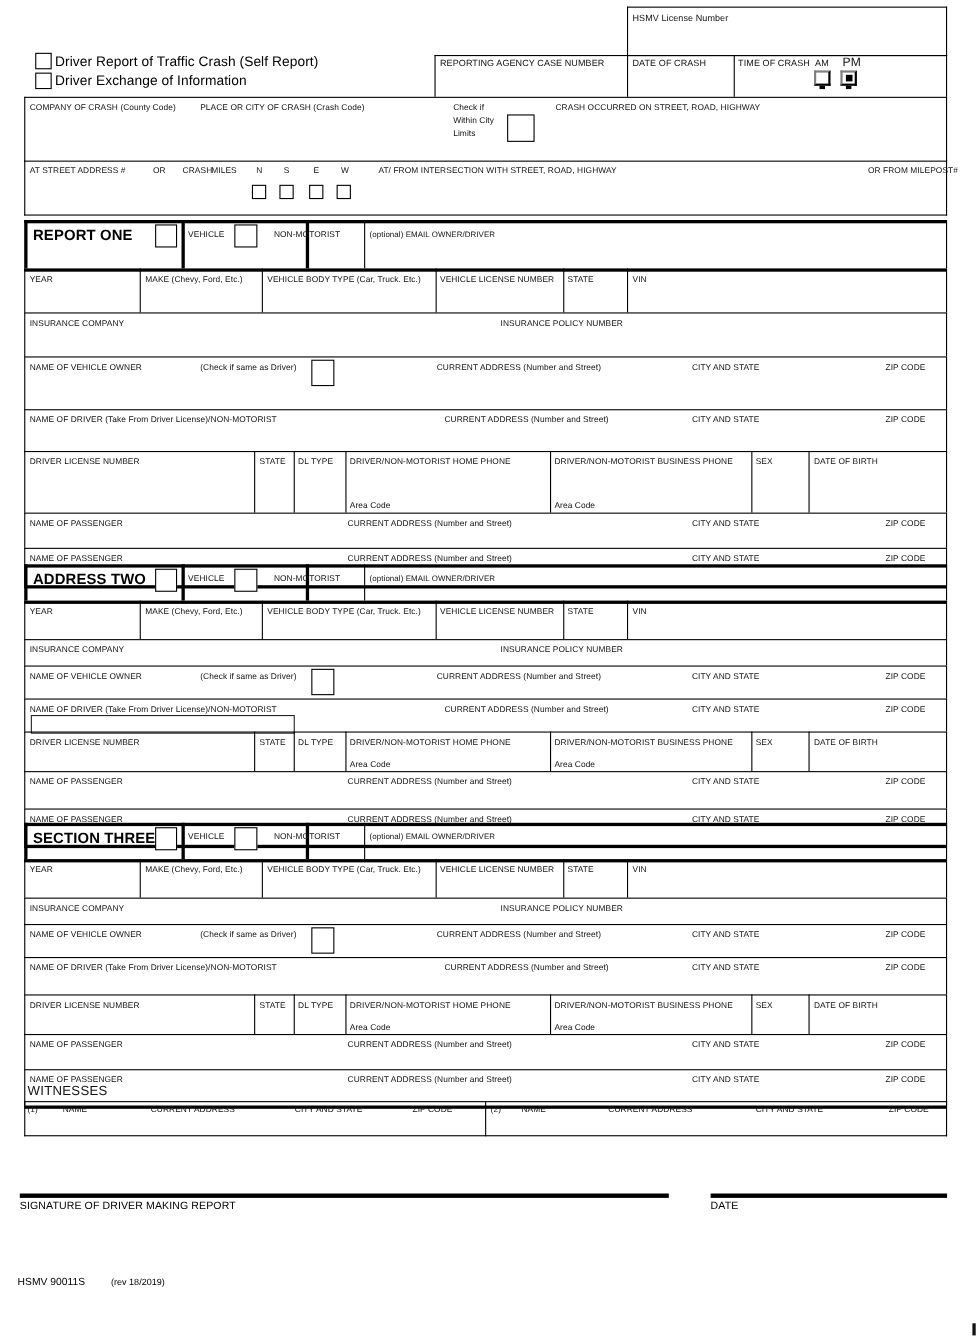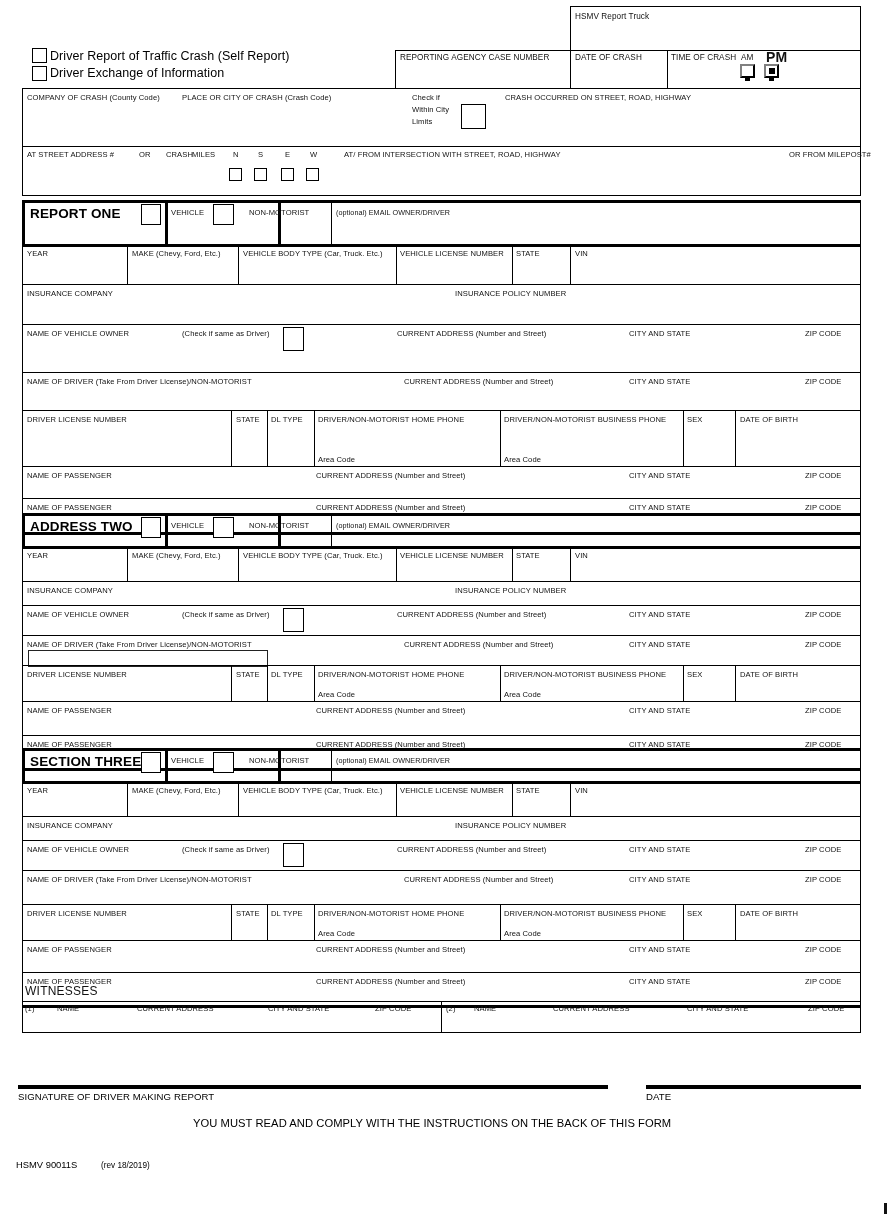--- a/index.html
+++ b/index.html
@@ -56,21 +56,21 @@
 </style>
 </head>
 <body>
 
 <div class="page">
 
   <div class="hline" style="left:570px;top:6px;width:291px;"></div>
   <div class="vline" style="left:570px;top:6px;height:45px;"></div>
   <div class="vline" style="left:860px;top:6px;height:45px;"></div>
   <div class="hline" style="left:570px;top:50px;width:291px;"></div>
-  <div class="lbl" style="left:575px;top:12px;font-size:8.2px;">HSMV Report Truck</div>
+  <div class="lbl" style="left:575px;top:12px;font-size:8.2px;">HSMV License Number</div>
   <div class="abs" style="left:572px;top:22px;width:286px;height:27px;"></div>
 
   <div class="cbox" style="left:32px;top:48px;width:15px;height:15px;"></div>
   <div class="hdr-line" style="left:50px;top:49px;">Driver Report of Traffic Crash (Self Report)</div>
 
   <div class="cbox" style="left:32px;top:66px;width:15px;height:15px;"></div>
   <div class="hdr-line" style="left:50px;top:66px;">Driver Exchange of Information</div>
 
   <div class="hline" style="left:395px;top:50px;width:466px;"></div>
   <div class="vline" style="left:395px;top:50px;height:38px;"></div>
@@ -85,21 +85,21 @@
   <div class="abs" style="left:572px;top:63px;width:93px;height:24px;"></div>
 
   <div class="lbl" style="left:671px;top:53px;font-size:8.2px;">TIME OF CRASH</div>
   <div class="abs" style="left:669px;top:63px;width:70px;height:24px;"></div>
 
   <div class="lbl" style="left:741px;top:53px;font-size:8.2px;">AM</div>
   <div class="cbox3d" style="left:740px;top:64px;">
     <div class="foot"></div>
   </div>
 
-  <div class="lbl" style="left:766px;top:53px;font-size:14px;font-weight:bold;">PM</div>
+  <div class="lbl" style="left:766px;top:53px;font-size:11px;">PM</div>
   <div class="cbox3d" style="left:764px;top:64px;">
     <div class="dot"></div>
     <div class="foot"></div>
   </div>
 
   <div class="hline" style="left:22px;top:88px;width:839px;"></div>
   <div class="vline" style="left:22px;top:88px;height:59px;"></div>
   <div class="vline" style="left:860px;top:88px;height:59px;"></div>
 
   <div class="lbl" style="left:27px;top:93px;">COMPANY OF CRASH (County Code)</div>
@@ -502,21 +502,20 @@
   <div class="lbl" style="left:687px;top:1004px;">CITY AND STATE</div>
   <div class="lbl" style="left:808px;top:1004px;">ZIP CODE</div>
   <div class="abs" style="left:443px;top:1013px;width:416px;height:18px;"></div>
 
   <div class="hline thick" style="left:18px;top:1085px;width:590px;height:4px;"></div>
   <div class="sig-lbl" style="left:18px;top:1091px;">SIGNATURE  OF  DRIVER  MAKING REPORT</div>
 
   <div class="hline thick" style="left:646px;top:1085px;width:215px;height:4px;"></div>
   <div class="sig-lbl" style="left:646px;top:1091px;">DATE</div>
 
-  <div class="footer-note" style="left:193px;top:1117px;">YOU MUST READ AND COMPLY WITH THE INSTRUCTIONS ON THE BACK OF THIS FORM</div>
 
   <div class="formcode" style="left:16px;top:1159px;">HSMV 90011S</div>
   <div class="formrev" style="left:101px;top:1161px;">(rev 18/2019)</div>
 
 
   <div class="edge-mark" style="left:884px;top:1203px;width:3px;height:11px;"></div>
 
 </div>
 
 </body></html>

